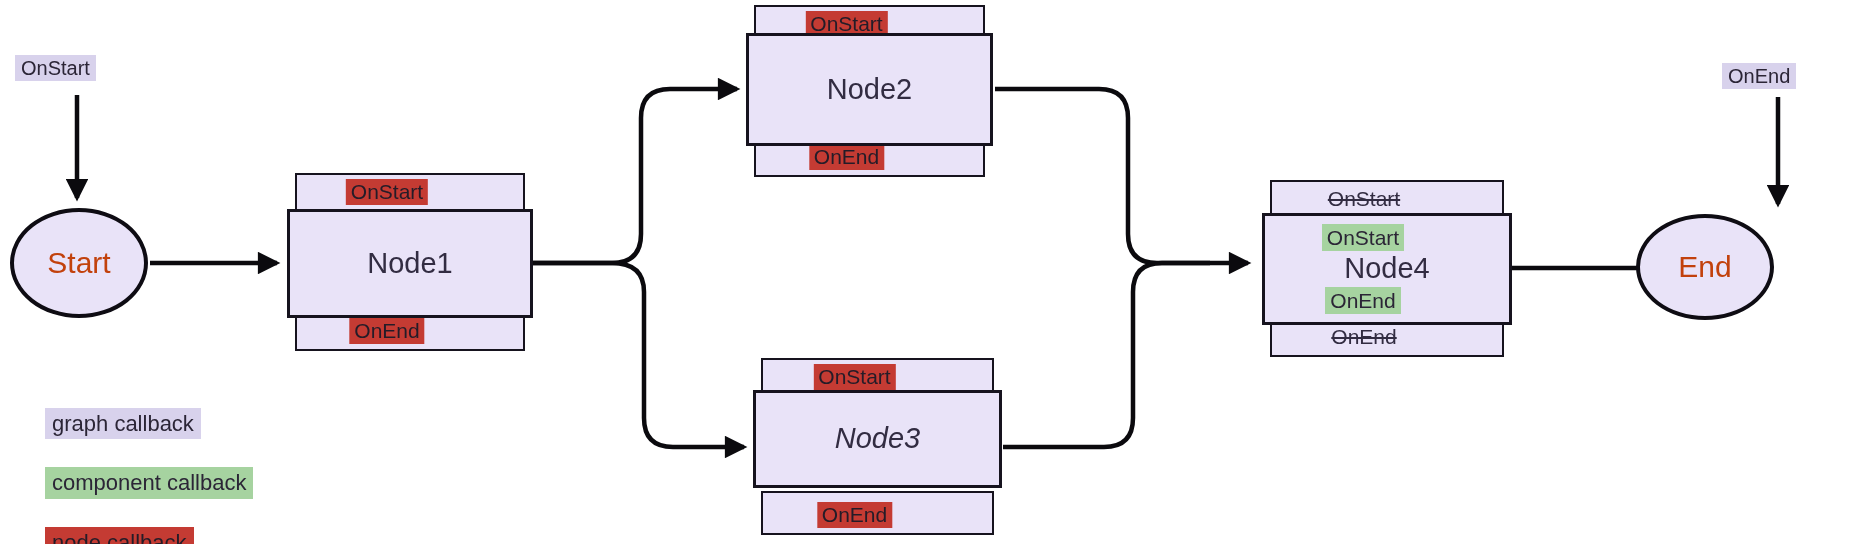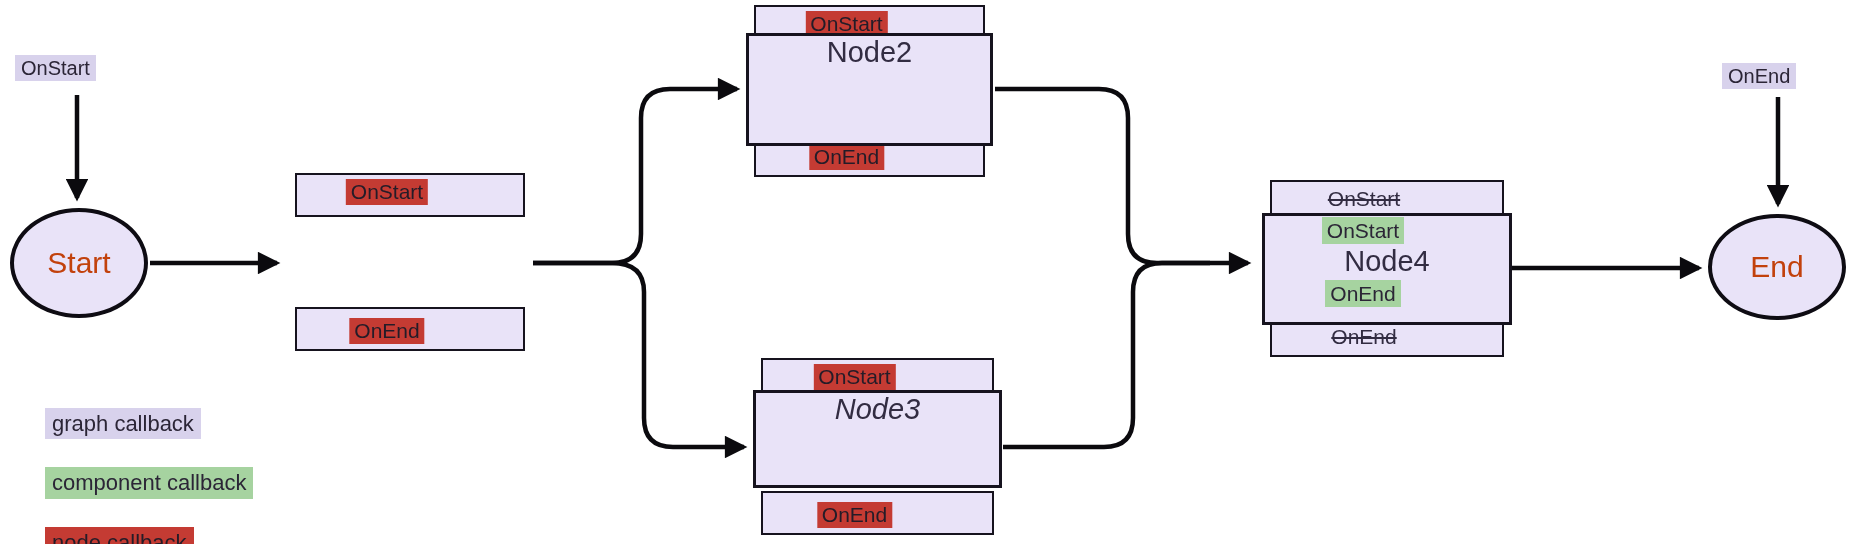--- a/index.html
+++ b/index.html
@@ -15,21 +15,21 @@
   .node { position:absolute; }
   .band {
     position:absolute; left:8px; right:8px; height:44px;
     background:#e9e3f8; border:2px solid #16131e; z-index:1;
   }
   .band.top { top:0; }
   .band.bottom { bottom:0; }
   .main {
     position:absolute; left:0; right:0; z-index:2;
     background:#e9e3f8; border:3px solid #16131e;
-    display:flex; flex-direction:column; align-items:center; justify-content:flex-start;
+    display:flex; flex-direction:column; align-items:center; justify-content:center;
   }
   .node-title { font-size:29px; color:#322c42; line-height:1.15; }
 
   
   .hl { color:#2b2536; white-space:nowrap; }
   .hl.graph-bg { background:#d8d2ec; }
   .hl.node-bg  { background:#c43b33; color:#241c28; }
   .hl.comp-bg  { background:#a6d3a0; }
   .band-label {
     position:absolute; left:50%; transform:translateX(calc(-50% - 23px));
@@ -82,30 +82,33 @@
     <path d="M 1512 268 H 1699" marker-end="url(#ah)"></path>
     <path d="M 1778 97 V 204" marker-end="url(#ah)"></path>
   </svg>
 
   <div class="ext-label hl graph-bg" style="left:15px; top:55px;">OnStart</div>
   <div class="ext-label hl graph-bg" style="left:1722px; top:63px;">OnEnd</div>
 
   <div class="terminal" style="left:10px; top:208px; width:138px; height:110px;">
     <span>Start</span>
   </div>
-  <div class="terminal" style="left:1708px; top:214px; width:138px; height:106px;text-align:right;">
+  <div class="terminal" style="left:1636px; top:214px; width:138px; height:106px;text-align:right;">
     <span>End</span>
   </div>
 
   <div class="node" style="left:287px; top:173px; width:246px; height:178px;">
     <div class="band top">
       <span class="band-label at-top hl node-bg">OnStart</span>
     </div>
     <div class="band bottom">
       <span class="band-label at-bottom hl node-bg">OnEnd</span>
+    </div>
+    <div class="main" style="top:36px; bottom:33px;">
+      <span class="node-title">Node1</span>
     </div>
   </div>
 
   <div class="node" style="left:746px; top:5px; width:247px; height:172px;">
     <div class="band top">
       <span class="band-label at-top hl node-bg">OnStart</span>
     </div>
     <div class="band bottom">
       <span class="band-label at-bottom hl node-bg">OnEnd</span>
     </div>

